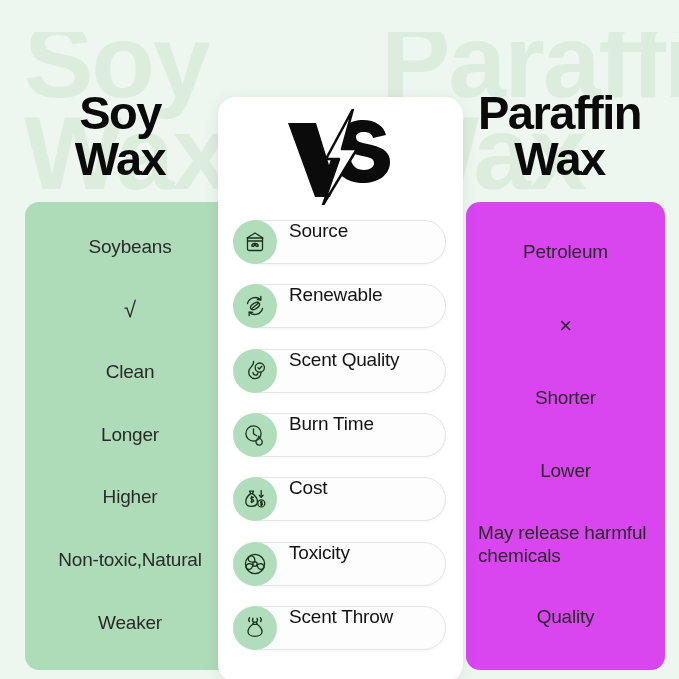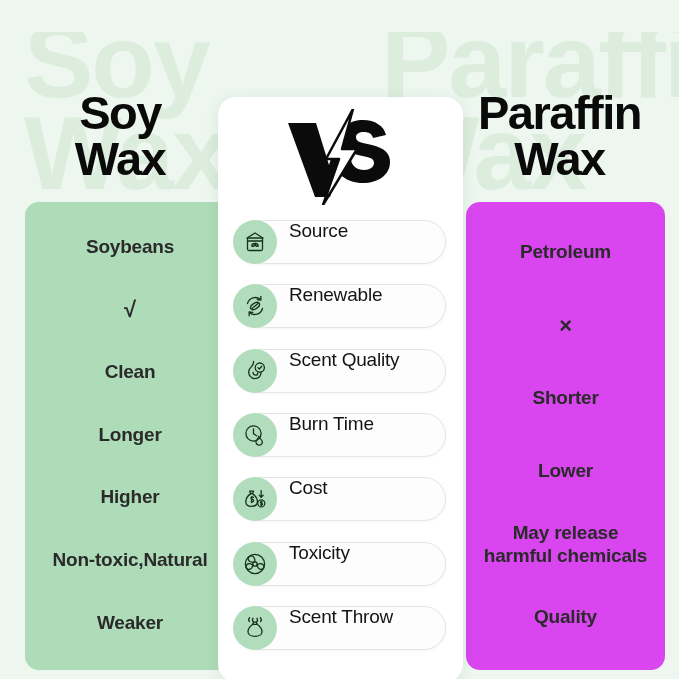--- a/index.html
+++ b/index.html
@@ -90,24 +90,22 @@
     left: 466px;
     width: 199px;
     background: #d946ef;
   }
 
   .side-row {
     flex: 1 1 0;
     display: flex;
     align-items: center;
     justify-content: center;
-    text-align: center;
     padding: 0 6px;
     box-sizing: border-box;
-    font-weight: bold;
   }
   .side-row span {
     font-size: 19px;
     color: #2a2a2a;
     line-height: 1.18;
     letter-spacing: -0.2px;
   }
   .side-row.mark span {
     font-size: 22px;
   }

